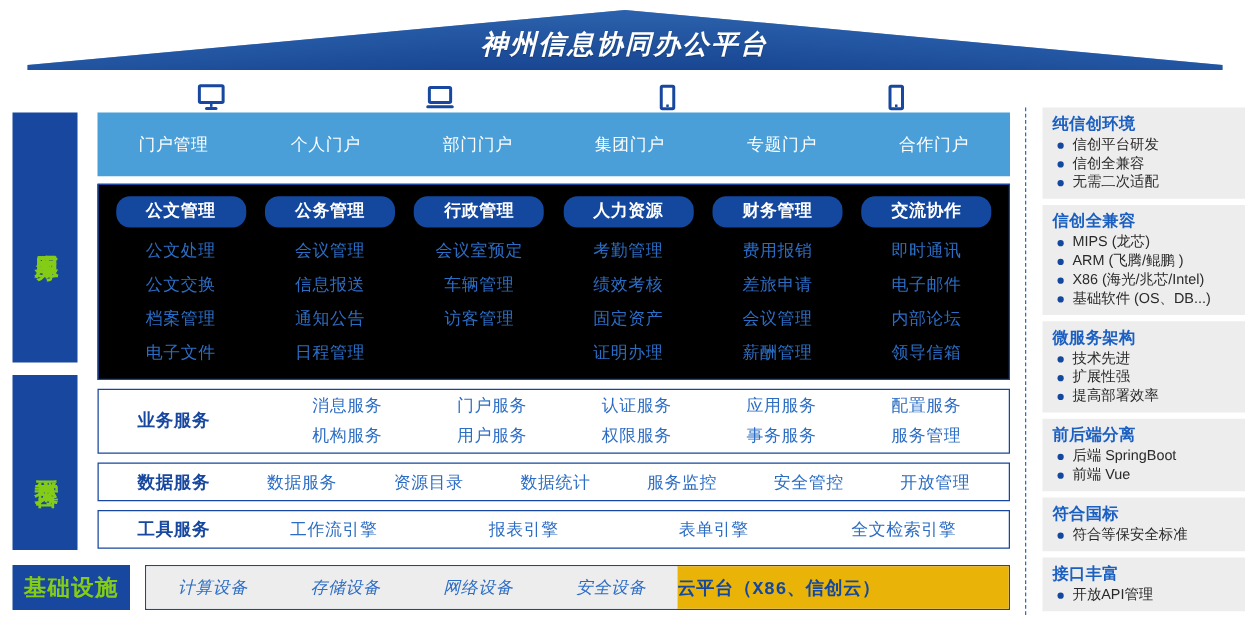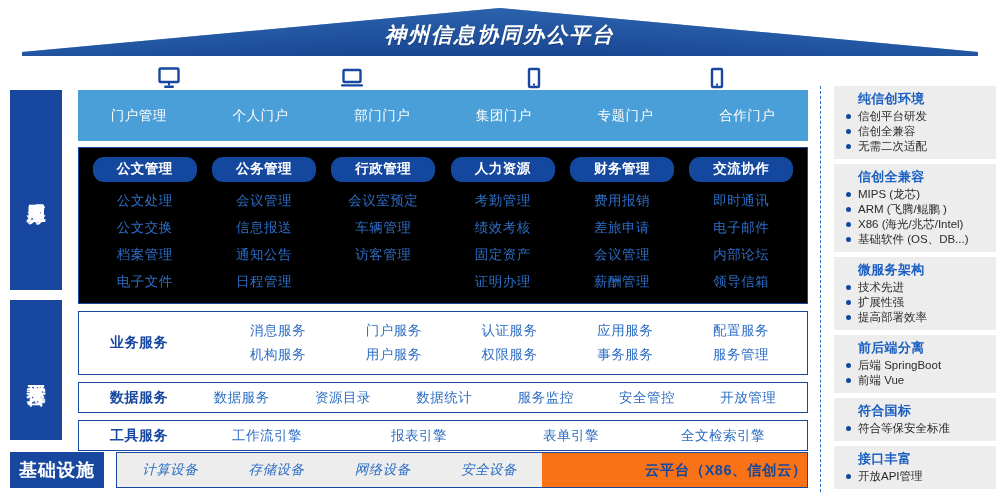--- a/index.html
+++ b/index.html
@@ -29,21 +29,21 @@
   .device-strip {
     position: absolute; left: 78px; top: 60px; width: 730px; height: 30px;
     display: flex; align-items: center;
   }
   .device-cell { flex: 1; display: flex; justify-content: center; align-items: flex-end; height: 30px; }
 
   
   .side-block {
     position: absolute;
     background: #17479E;
-    color: #ffffff;
+    color: #84cc16;
     display: flex; align-items: center; justify-content: center;
     font-weight: bold;
     letter-spacing: 1px;
   }
   .side-vert {
     left: 10px; width: 52px;
     writing-mode: vertical-rl;
     text-orientation: upright;
     font-size: 19px;
     line-height: 1.5;
@@ -90,21 +90,21 @@
   }
 
   
   .sup-row {
     margin-top: 7px;
     border: 1.5px solid #17479E;
     background: #ffffff;
     display: flex; align-items: center;
     padding: 5px 8px;
   }
-  #sup-row-biz { height: 64px; gap: 29px; }
+  #sup-row-biz { height: 52px; gap: 29px; }
   #sup-row-data, #sup-row-tool { height: 31px; }
   .sup-label {
     width: 104px; flex: none; text-align: center;
     color: #17479E; font-size: 14px; font-weight: bold;
     letter-spacing: .5px;
   }
   .sup-body { flex: 1; }
   .sup-line { display: flex; }
   .sup-cell {
     flex: 1; text-align: center;
@@ -120,22 +120,23 @@
   }
   .infra-left {
     flex: 0 0 425px; background: #EDEDED;
     display: flex; align-items: center; font-style: italic;
   }
   .infra-cell {
     flex: 1; text-align: center;
     color: #2C6DC4; font-size: 13.5px; letter-spacing: .5px;
   }
   .infra-right {
-    flex: 1; display: flex; align-items: center; justify-content: flex-end;
-    background: #f97316;
+    flex: 1; display: flex; align-items: center; justify-content: flex-start;
+    background: #eab308;
+    font-family: Liberation Mono, monospace;
   }
   .infra-cloud {
     color: #14489E; font-size: 14.5px; font-weight: bold; letter-spacing: .5px;
   }
 
   
   .divider {
     position: absolute; left: 820px; top: 86px;
     width: 0; height: 406px;
     border-left: 1.5px dashed #2C6DC4;
@@ -145,21 +146,21 @@
   .right-panel {
     position: absolute; left: 834px; top: 86px; width: 162px; height: 406px;
   }
   .feat-card {
     background: #EDEDED;
     padding: 4px 6px 5px 8px;
     margin-bottom: 5px;
   }
   .feat-title {
     color: #1B5FC1; font-size: 13px; font-weight: bold;
-    letter-spacing: .3px; margin-bottom: 1px; margin-left: 16px;
+    letter-spacing: .3px; margin-bottom: 1px;
   }
   .feat-ul { list-style: none; }
   .feat-li {
     position: relative;
     color: #2A2A2A; font-size: 11.5px;
     padding-left: 16px; line-height: 15px;
   }
   .feat-li::before {
     content: ""; position: absolute; left: 4px; top: 5px;
     width: 5px; height: 5px; border-radius: 50%;

